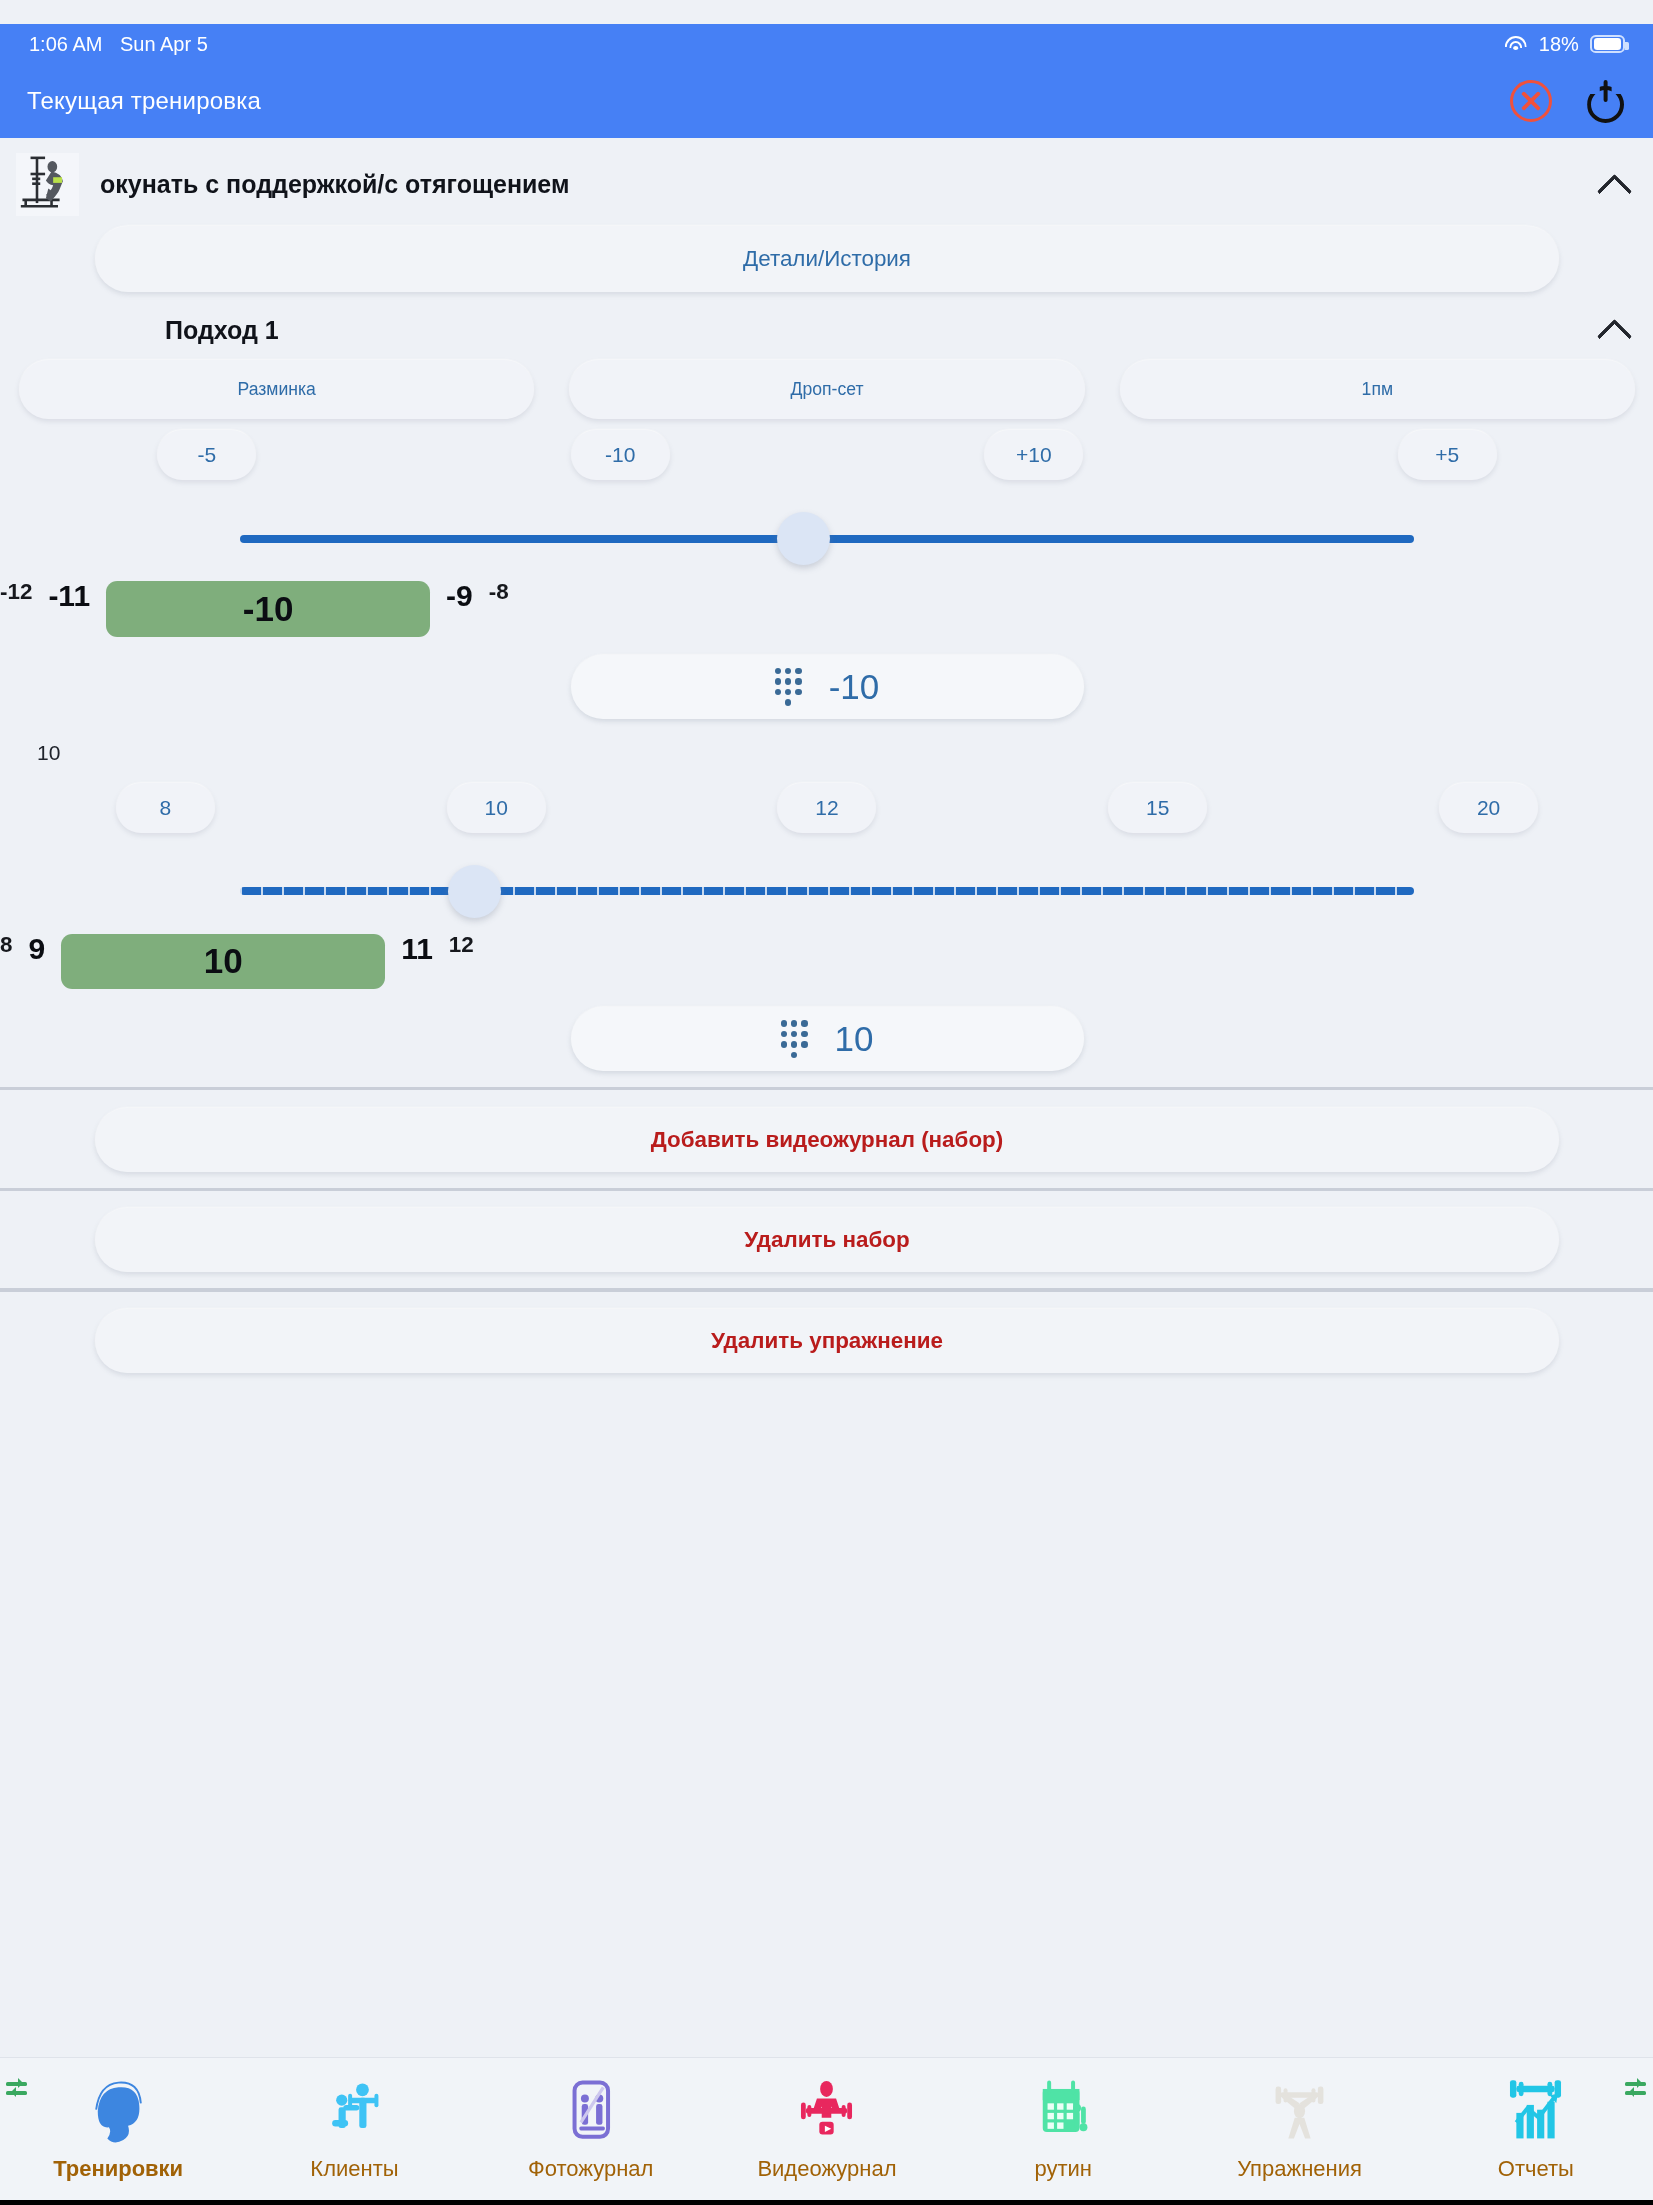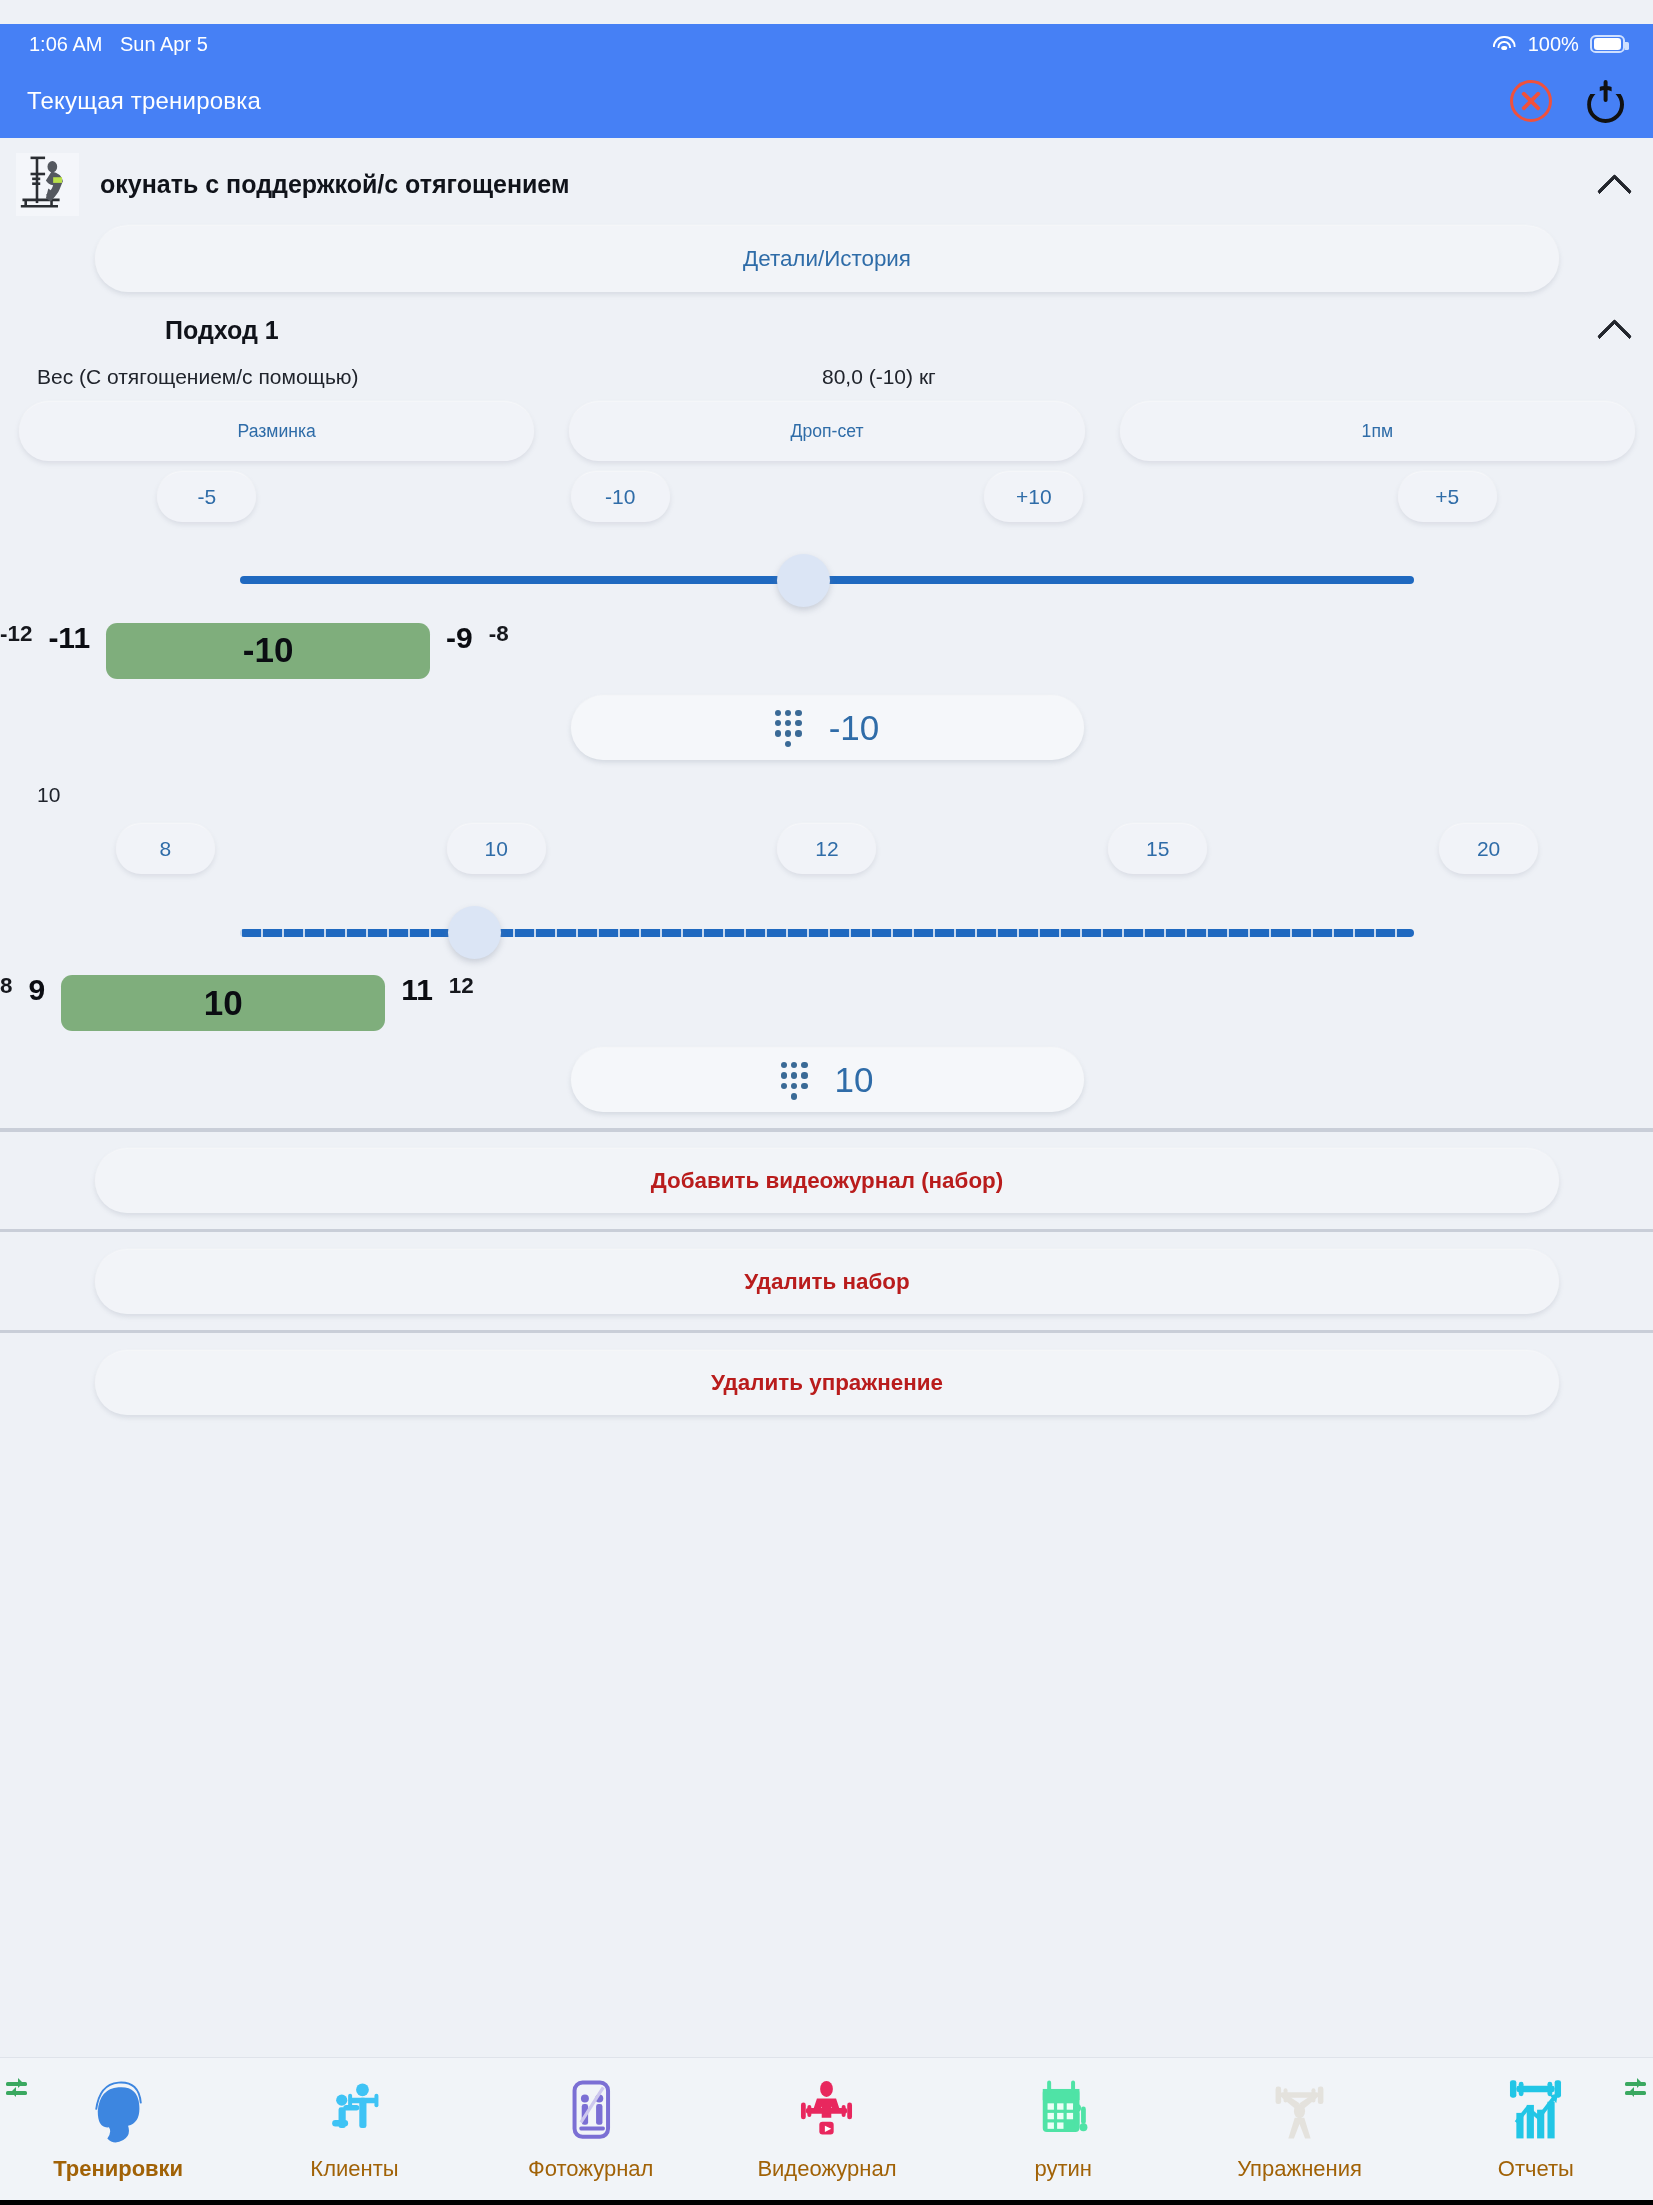--- a/index.html
+++ b/index.html
@@ -164,21 +164,21 @@
     <div class="sb-left">
       <span>1:06 AM</span>
       <span>Sun Apr 5</span>
     </div>
     <div class="sb-right">
       <span class="wifi-ico">
           <i></i>
           <i></i>
           <i></i>
         </span>
-      <span>100%</span>
+      <span>18%</span>
       <span class="batt">
           <i></i>
         </span>
     </div>
   </div>
 
   <div class="appbar">
     <div class="appbar-title">Текущая тренировка</div>
     <div class="appbar-actions">
       <div class="ico-close"></div>
@@ -217,24 +217,20 @@
       <div class="chev"></div>
     </div>
 
     <div class="pill-wide">Детали/История</div>
 
     <div class="setrow">
       <div class="set-title">Подход 1</div>
       <div class="chev"></div>
     </div>
 
-    <div class="kv">
-      <div class="k">Вес (С отягощением/с помощью)</div>
-      <div class="v">80,0 (-10) кг</div>
-    </div>
 
     <div class="row-3">
       <div class="seg">Разминка</div>
       <div class="seg">Дроп-сет</div>
       <div class="seg">1пм</div>
     </div>
 
     <div class="row-adj">
       <div class="cell">
           <div class="adj">-5</div>

